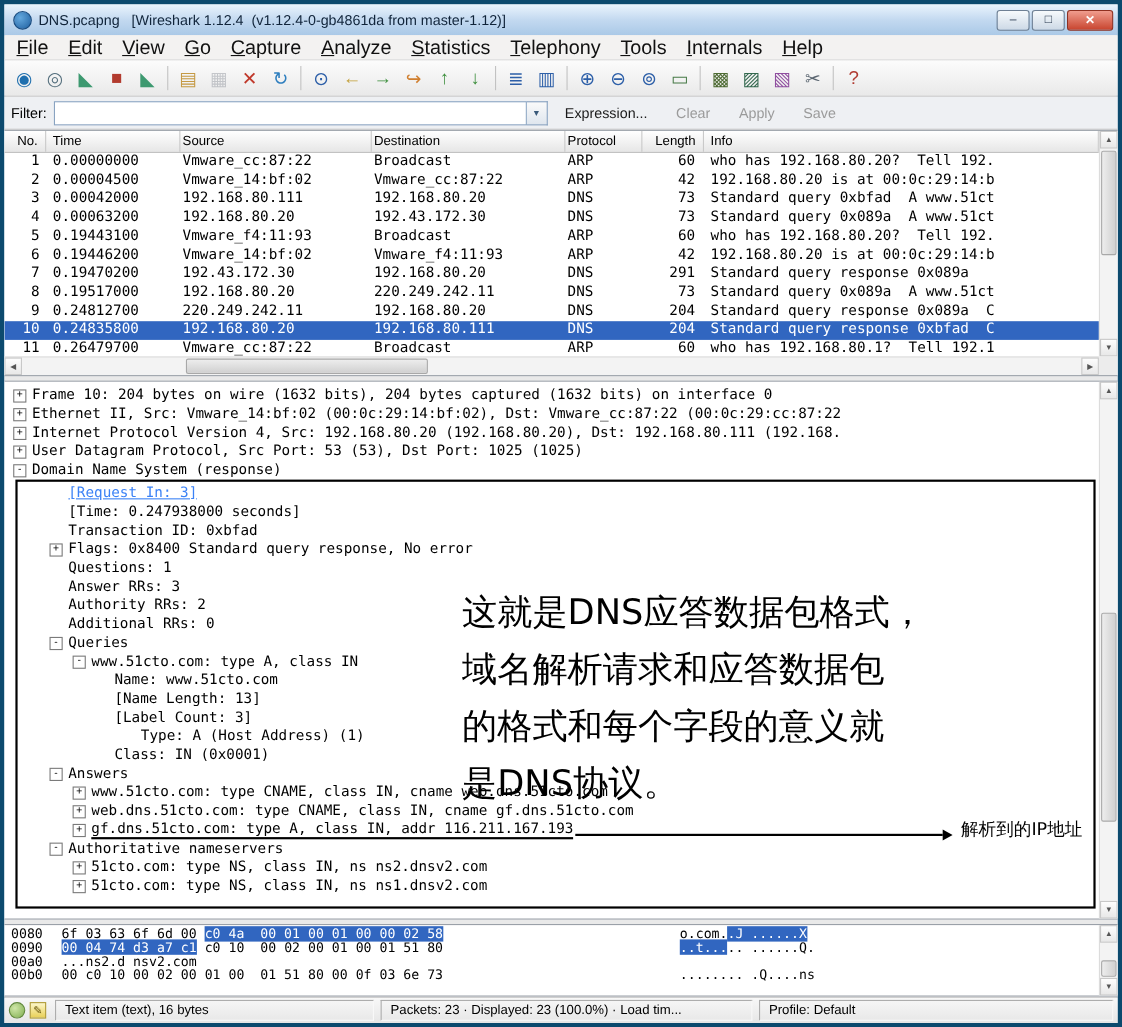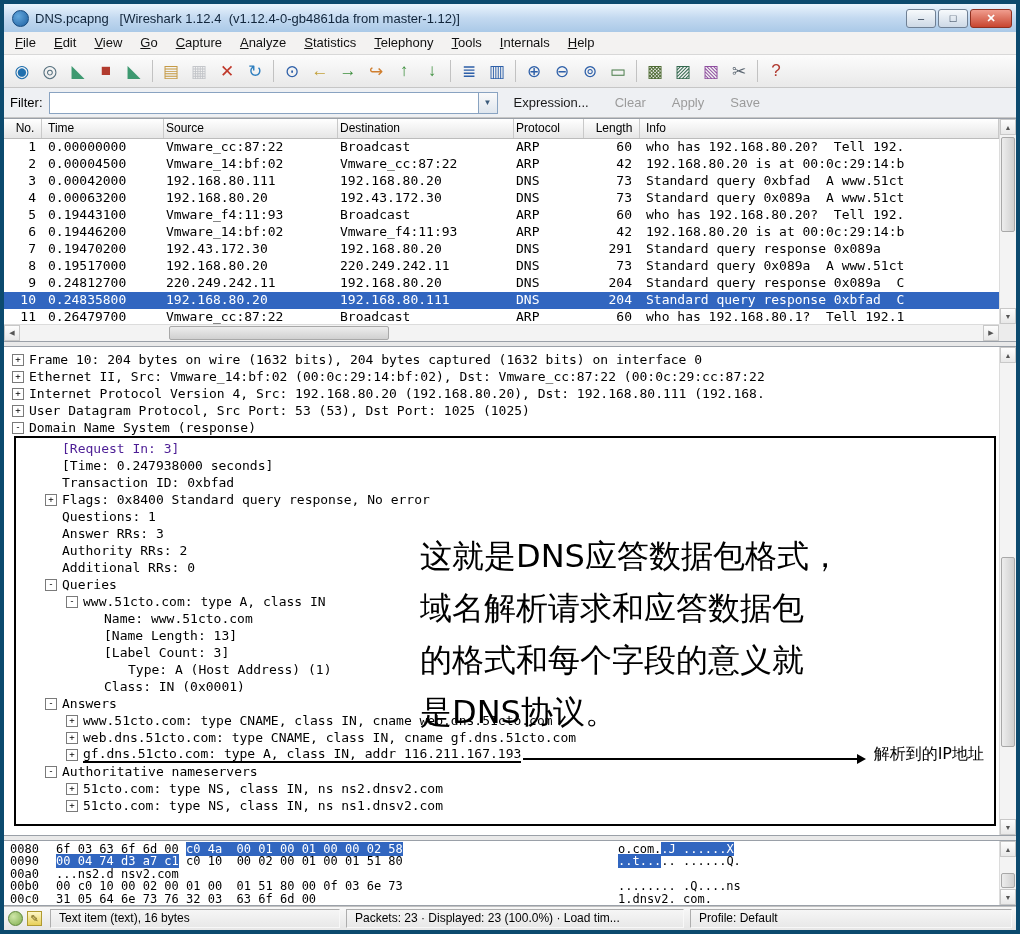--- a/index.html
+++ b/index.html
@@ -11,21 +11,21 @@
     background:linear-gradient(#eaf4fd,#c3d9f0 50%,#aac9e7);}
   .app-icon{width:17px;height:17px;flex:none;border-radius:50%;border:1px solid #174a7e;
     background:radial-gradient(circle at 35% 35%,#63a8de,#1f5f9f);}
   .title{flex:1;font-size:13px;color:#10243a;white-space:pre;overflow:hidden;}
   .winbtns{display:flex;gap:2px;}
   .wbtn{width:30px;height:19px;display:flex;align-items:center;justify-content:center;font-size:11px;
     border:1px solid #6f8094;border-radius:3px;background:linear-gradient(#f7fafc,#cdd9e6);color:#23344a;}
   .wbtn.close{width:42px;background:linear-gradient(#f09d8e,#c8452f);color:#fff;border-color:#8f3020;font-weight:bold;}
   
   .menubar{height:23px;flex:none;display:flex;align-items:center;background:#f3f2f1;border-bottom:1px solid #d8d8d8;padding-left:2px;}
-  .menu-item{display:inline-block;padding:0 9px;font-size:13px;color:#111;line-height:22px;}
+  .menu-item{display:inline-block;padding:0 9px;font-size:18px;color:#111;line-height:22px;}
   .menu-item::first-letter{text-decoration:underline;}
   
   .toolbar{height:33px;flex:none;display:flex;align-items:center;padding:2px 4px;
     background:linear-gradient(#fcfcfc,#e9e9e9);border-bottom:1px solid #c6c6c6;}
   .tb-btn{width:26px;height:26px;display:inline-flex;align-items:center;justify-content:center;
     font-size:17px;margin:0 1px;border-radius:3px;}
   .tb-btn.dim{opacity:.45;}
   .tb-sep{width:1px;height:22px;background:#c2c2c2;margin:0 4px;}
   
   .filterbar{height:30px;flex:none;display:flex;align-items:center;background:#eef0f3;border-bottom:1px solid #c6c6c6;padding:0 6px;font-size:13px;}
@@ -65,21 +65,21 @@
   .hthumb{position:absolute;top:1px;bottom:1px;left:165px;width:220px;background:linear-gradient(#ededed,#d0d0d0);border:1px solid #a8a8a8;border-radius:2px;}
   .corner{position:absolute;right:0;bottom:0;width:17px;height:17px;background:#ececec;}
   .gap{height:4px;flex:none;background:#e9e9e9;}
   
   .detailpane{flex:1;background:#fff;border-top:1px solid #9aa0a8;border-bottom:1px solid #9aa0a8;position:relative;overflow:hidden;padding-top:4px;}
   .dline{display:flex;align-items:center;height:17px;font:13px "DejaVu Sans Mono",monospace;margin-right:17px;}
   .exp{flex:none;display:inline-flex;width:12px;height:12px;border:1px solid #7a7a7a;background:#fff;
     font:9px/9px "DejaVu Sans Mono",monospace;align-items:center;justify-content:center;margin-right:5px;}
   .expsp{flex:none;width:17px;}
   .dtxt{white-space:pre;overflow:hidden;}
-  .dlink{color:#4c1d95;}
+  .dlink{color:#3b82f6;text-decoration:underline;}
   .detail-box{border:2px solid #000;margin:0 20px 0 10px;padding:2px 0 10px 0;position:relative;}
   .detail-box .dline{margin-right:4px;}
   .cn-note{position:absolute;left:404px;top:92px;font-size:32px;line-height:52px;color:#000;
     white-space:pre-line;font-family:"DejaVu Sans",sans-serif;}
   .arrowline .dtxt{border-bottom:2px solid #000;}
   .aline{flex:1;height:0;border-top:2px solid #000;margin-left:2px;align-self:flex-end;margin-bottom:3px;}
   .ahead{flex:none;width:0;height:0;border-left:9px solid #000;border-top:5px solid transparent;border-bottom:5px solid transparent;
     align-self:flex-end;margin-bottom:-1px;}
   .alabel{flex:none;font:16px "DejaVu Sans",sans-serif;margin:0 6px 0 8px;white-space:nowrap;}
   
@@ -428,21 +428,20 @@
   </div>
 
   <div class="gap"></div>
 
   <div class="hexpane">
     <div>
         <div class="hrow"><span class="hoff">0080</span><span class="hhex"><span>6f 03 63 6f 6d 00 </span><span class="hl">c0 4a  00 01 00 01 00 00 02 58</span></span><span class="hascii"><span>o.com.</span><span class="hl">.J ......X</span></span></div>
         <div class="hrow"><span class="hoff">0090</span><span class="hhex"><span class="hl">00 04 74 d3 a7 c1</span><span> c0 10  00 02 00 01 00 01 51 80</span></span><span class="hascii"><span class="hl">..t...</span><span>.. ......Q.</span></span></div>
         <div class="hrow"><span class="hoff">00a0</span><span class="hascii"><span>...ns2.d nsv2.com</span></span></div>
         <div class="hrow"><span class="hoff">00b0</span><span class="hhex"><span>00 c0 10 00 02 00 01 00  01 51 80 00 0f 03 6e 73</span></span><span class="hascii"><span>........ .Q....ns</span></span></div>
-        <div class="hrow"><span class="hoff">00c0</span><span class="hhex"><span>31 05 64 6e 73 76 32 03  63 6f 6d 00</span></span><span class="hascii"><span>1.dnsv2. com.</span></span></div>
       </div>
     <div class="vscroll">
       <span class="sarrow sup">▲</span>
       <span class="sthumb" style="top:32px;height:15px;"></span>
       <span class="sarrow sdn">▼</span>
     </div>
   </div>
 
   <div class="statusbar">
     <span class="sb-icons">

